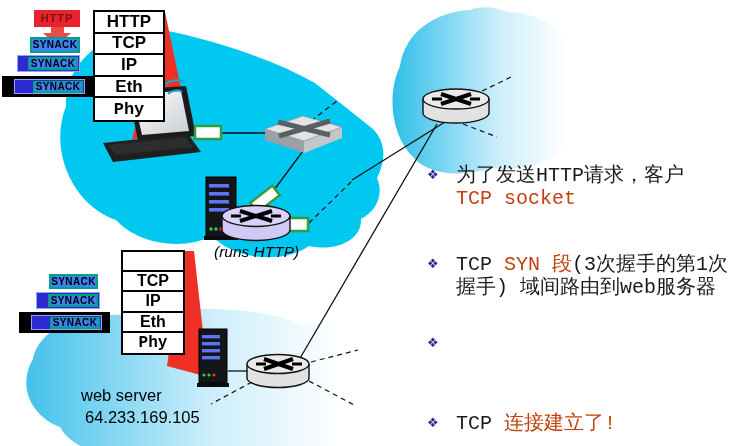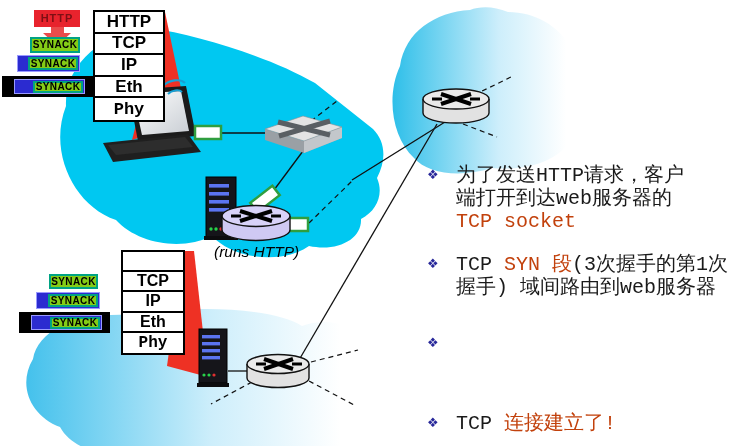--- a/index.html
+++ b/index.html
@@ -9,21 +9,21 @@
 
   
   .stack{position:absolute;background:#fff;border:2px solid #000;}
   .stack-cell{box-sizing:border-box;border-bottom:2px solid #000;display:flex;align-items:center;justify-content:center;
               font-weight:bold;color:#000;}
   .stack-cell:last-child{border-bottom:none;font-family:Liberation Mono, monospace;}
   .stack-client .stack-cell{height:21.6px;font-size:17px;}
   .stack-server .stack-cell{height:20.2px;font-size:16px;}
 
   
-  .pkt-green{background:#84cc16;border:2px solid #00a383;color:#000;
+  .pkt-green{background:#3b82f6;border:2px solid #00a383;color:#000;
              font:bold 10px/1 "Liberation Sans",sans-serif;letter-spacing:.4px;
              display:flex;align-items:center;justify-content:center;box-sizing:border-box;}
   .pkt-blue{background:#2b2bd0;border:1px solid #9a9aff;display:flex;align-items:center;justify-content:flex-end;
             box-sizing:border-box;padding:1px 1px;}
   .pkt-black{background:#000;display:flex;align-items:center;box-sizing:border-box;
              padding:2px 8px 2px 12px;}
   .http-label{position:absolute;background:#e8232d;color:#7d0f14;font:bold 11px/1 "Liberation Sans",sans-serif;
               letter-spacing:1px;display:flex;align-items:center;justify-content:center;}
 
   
@@ -203,26 +203,29 @@
   </div>
   <div class="pkt-black" style="position:absolute;left:19px;top:312px;width:91px;height:21px;">
     <div class="pkt-blue" style="width:71px;height:15px;">
       <div class="pkt-green" style="width:50px;height:12px;">SYNACK</div>
     </div>
   </div>
 
   <div class="router-caption" style="left:214px;top:243px;">
     <div>(runs HTTP)</div>
   </div>
+  <div class="server-caption" style="left:81px;top:384px;">
+    <div>web server</div>
+    <div style="margin-left:4px;">64.233.169.105</div>
+  </div>
 
   <div class="bullet" style="top:164px;">
     <span class="marker">❖</span>
     <div class="btext">
       <div><span>为了发送HTTP请求，客户</span></div>
-      <div><span>端打开到达web服务器的</span></div>
       <div><span class="red">TCP socket</span></div>
     </div>
   </div>
 
   <div class="bullet" style="top:253px;">
     <span class="marker">❖</span>
     <div class="btext">
       <div><span>TCP </span><span class="red">SYN 段</span><span>(3次握手的第1次</span></div>
       <div><span>握手) 域间路由到web服务器</span></div>
     </div>

